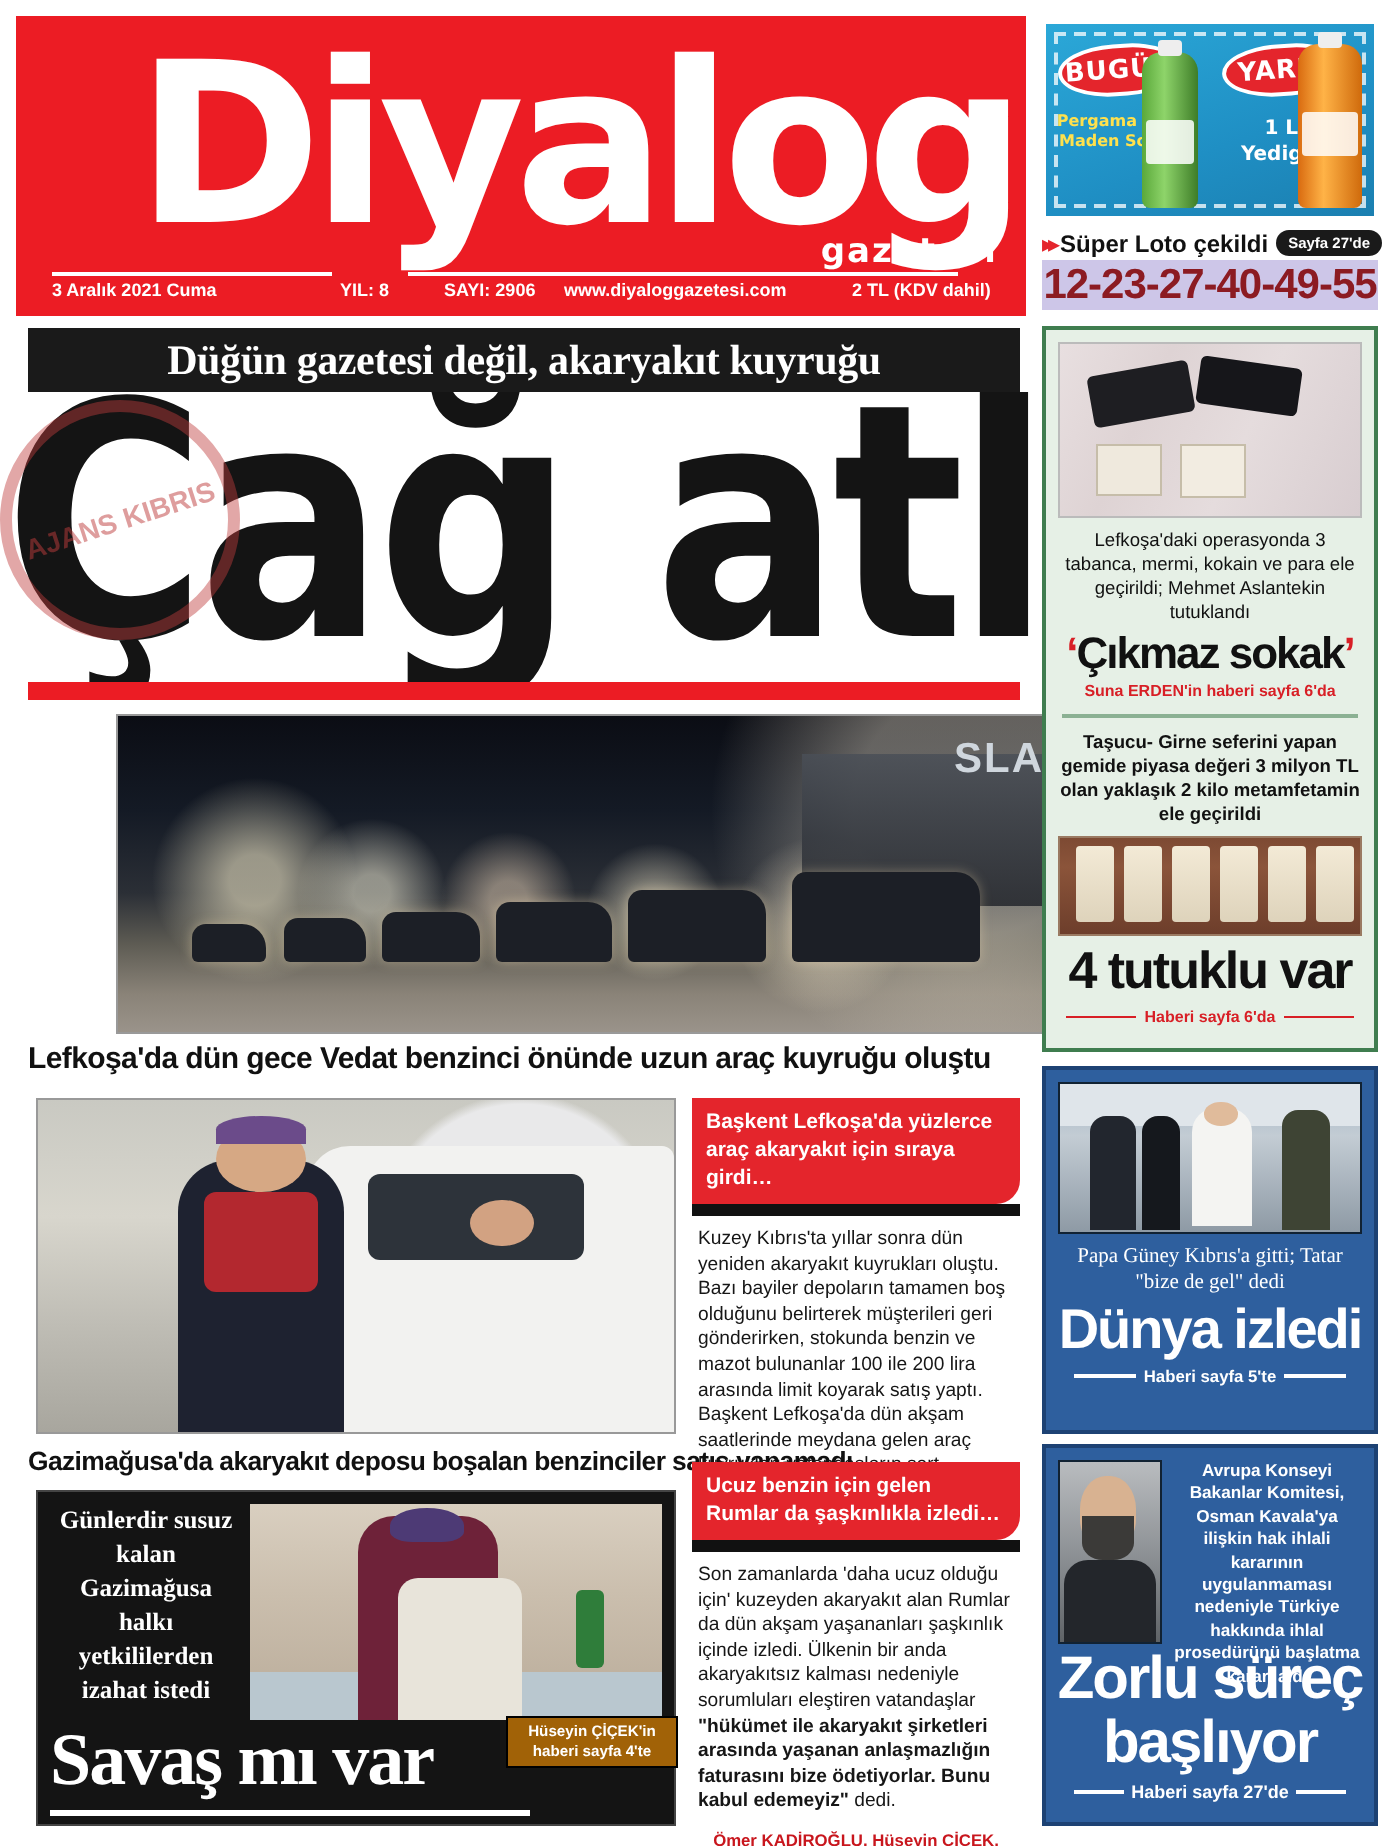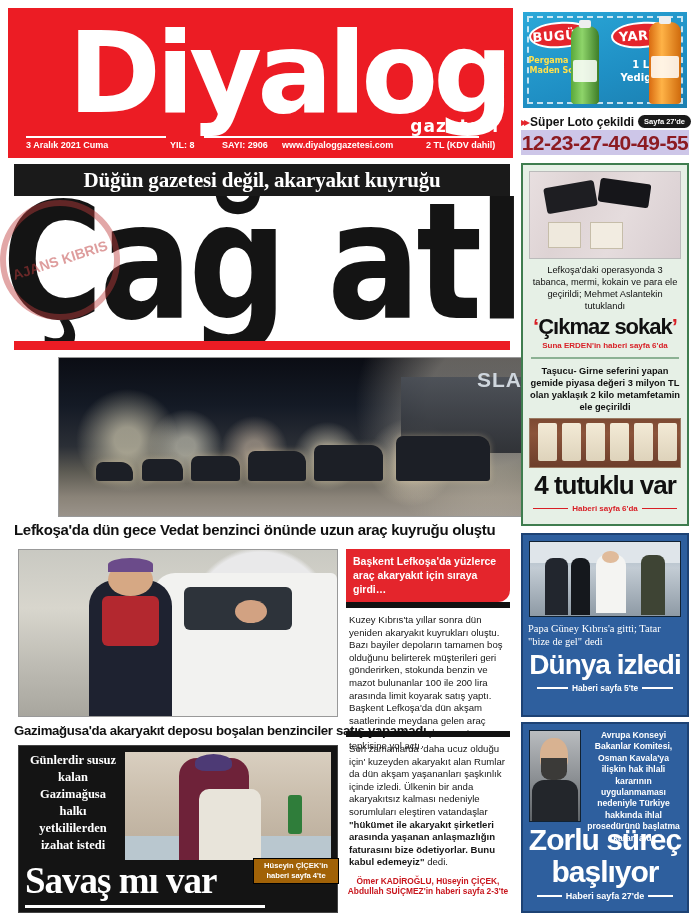--- a/index.html
+++ b/index.html
@@ -339,21 +339,21 @@
     border:1px solid #123; position:relative; overflow:hidden;
   }
   .pope { position:absolute; left:44%; top:16%; width:20%; height:80%; background:#f4f4f2; border-radius:12px 12px 0 0; }
   .pope-head { position:absolute; left:48%; top:12%; width:11%; height:16%; background:#e0bb9b; border-radius:50%; }
   .guard { position:absolute; right:10%; top:18%; width:16%; height:80%; background:#3e4434; border-radius:8px 8px 0 0; }
   .suit { position:absolute; left:10%; top:22%; width:15%; height:76%; background:#22262e; border-radius:8px 8px 0 0; }
   .lady { position:absolute; left:27%; top:22%; width:13%; height:76%; background:#15181d; border-radius:8px 8px 0 0; }
   .plane { position:absolute; left:0; top:0; width:100%; height:28%; background:#dfe5ea; }
   .bb-cap {
     padding: 5px 5px 0 5px; color:#fff; font-size:10.5px; line-height:13px;
-    text-align:left; font-family:"Liberation Serif", serif;
+    text-align:center; font-family:"Liberation Serif", serif;
   }
   .bb-head {
     text-align:center; color:#ffffff; font-size: 28px; font-weight:bold;
     font-family:"Liberation Sans",sans-serif; letter-spacing:-1px; margin-top: 1px;
     white-space:nowrap;
   }
   .bb-foot { display:flex; align-items:center; justify-content:center; gap:4px; padding:0 14px; margin-top:2px; }
   .bb-foot .ln { flex:1; height:1.5px; background:#fff; }
   .bb-foot .tx { color:#fff; font-size:8.4px; font-weight:bold; white-space:nowrap; font-family:"Liberation Sans",sans-serif; }
 
@@ -471,20 +471,21 @@
   </div>
   <div class="cap-gazi">Gazimağusa'da akaryakıt deposu boşalan benzinciler satış yapamadı</div>
 
   <div class="art1">
     <div class="art-head">Başkent Lefkoşa'da yüzlerce araç akaryakıt için sıraya girdi…</div>
     <div class="art-headbar"></div>
     <div class="art-body">Kuzey Kıbrıs'ta yıllar sonra dün yeniden akaryakıt kuyrukları oluştu. Bazı bayiler depoların tamamen boş olduğunu belirterek müşterileri geri gönderirken, stokunda benzin ve mazot bulunanlar 100 ile 200 lira arasında limit koyarak satış yaptı. Başkent Lefkoşa'da dün akşam saatlerinde meydana gelen araç kuyrukları vatandaşların sert tepkisine yol açtı.</div>
   </div>
 
   <div class="art2">
+    <div class="art-head">Ucuz benzin için gelen Rumlar da şaşkınlıkla izledi…</div>
     <div class="art-headbar"></div>
     <div class="art-body"><span>Son zamanlarda 'daha ucuz olduğu için' kuzeyden akaryakıt alan Rumlar da dün akşam yaşananları şaşkınlık içinde izledi. Ülkenin bir anda akaryakıtsız kalması nedeniyle sorumluları eleştiren vatandaşlar </span><b>"hükümet ile akaryakıt şirketleri arasında yaşanan anlaşmazlığın faturasını bize ödetiyorlar. Bunu kabul edemeyiz"</b><span> dedi.</span></div>
     <div class="art-byline">Ömer KADİROĞLU, Hüseyin ÇİÇEK, Abdullah SUİÇMEZ'in haberi sayfa 2-3'te</div>
   </div>
 
   <div class="savas">
     <div class="savas-text">Günlerdir susuz kalan Gazimağusa halkı yetkililerden izahat istedi</div>
     <div class="savas-photo">
       <div class="sp-counter"></div>
       <div class="sp-woman"></div>

